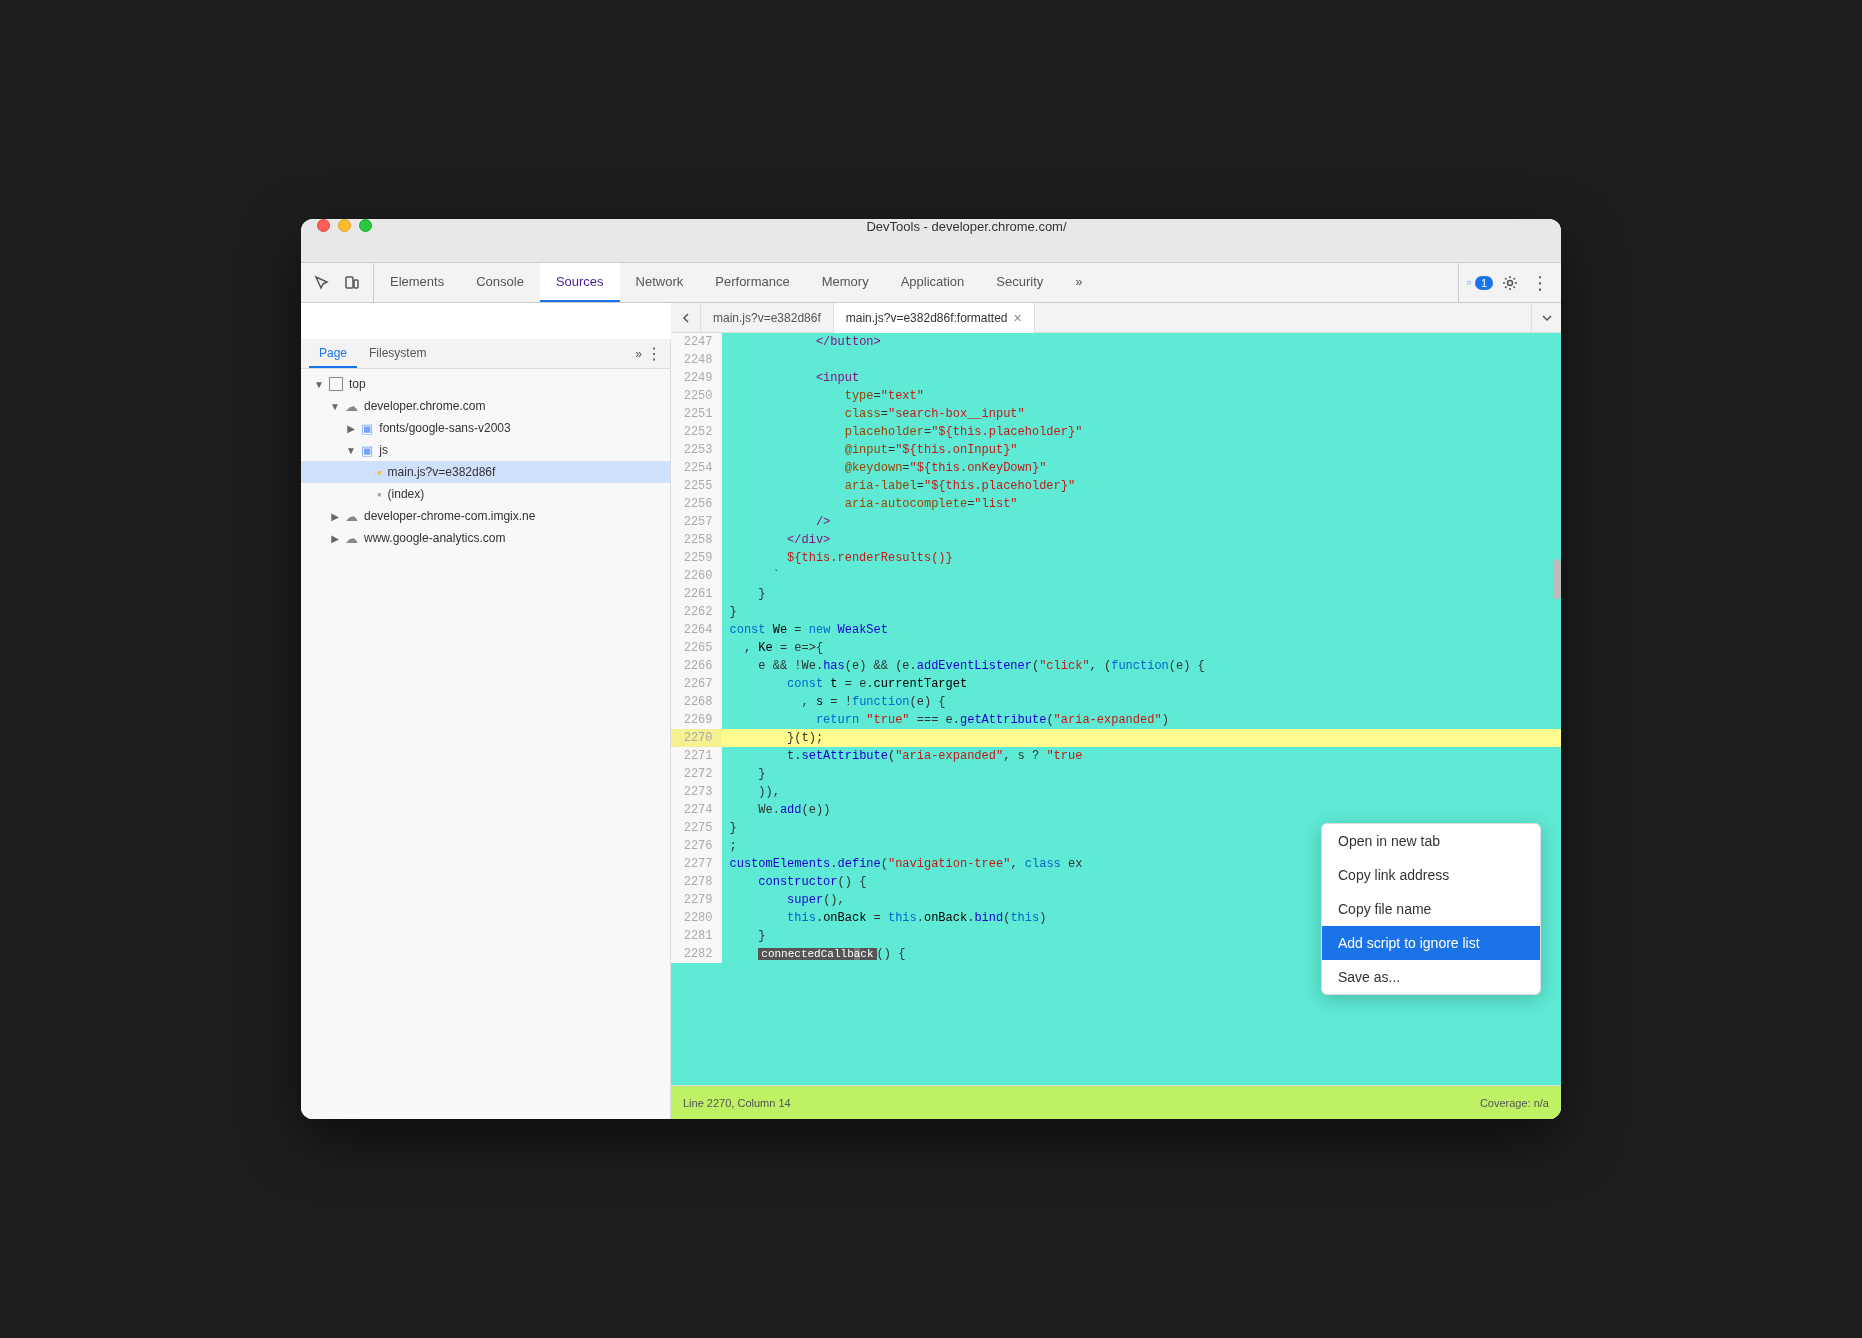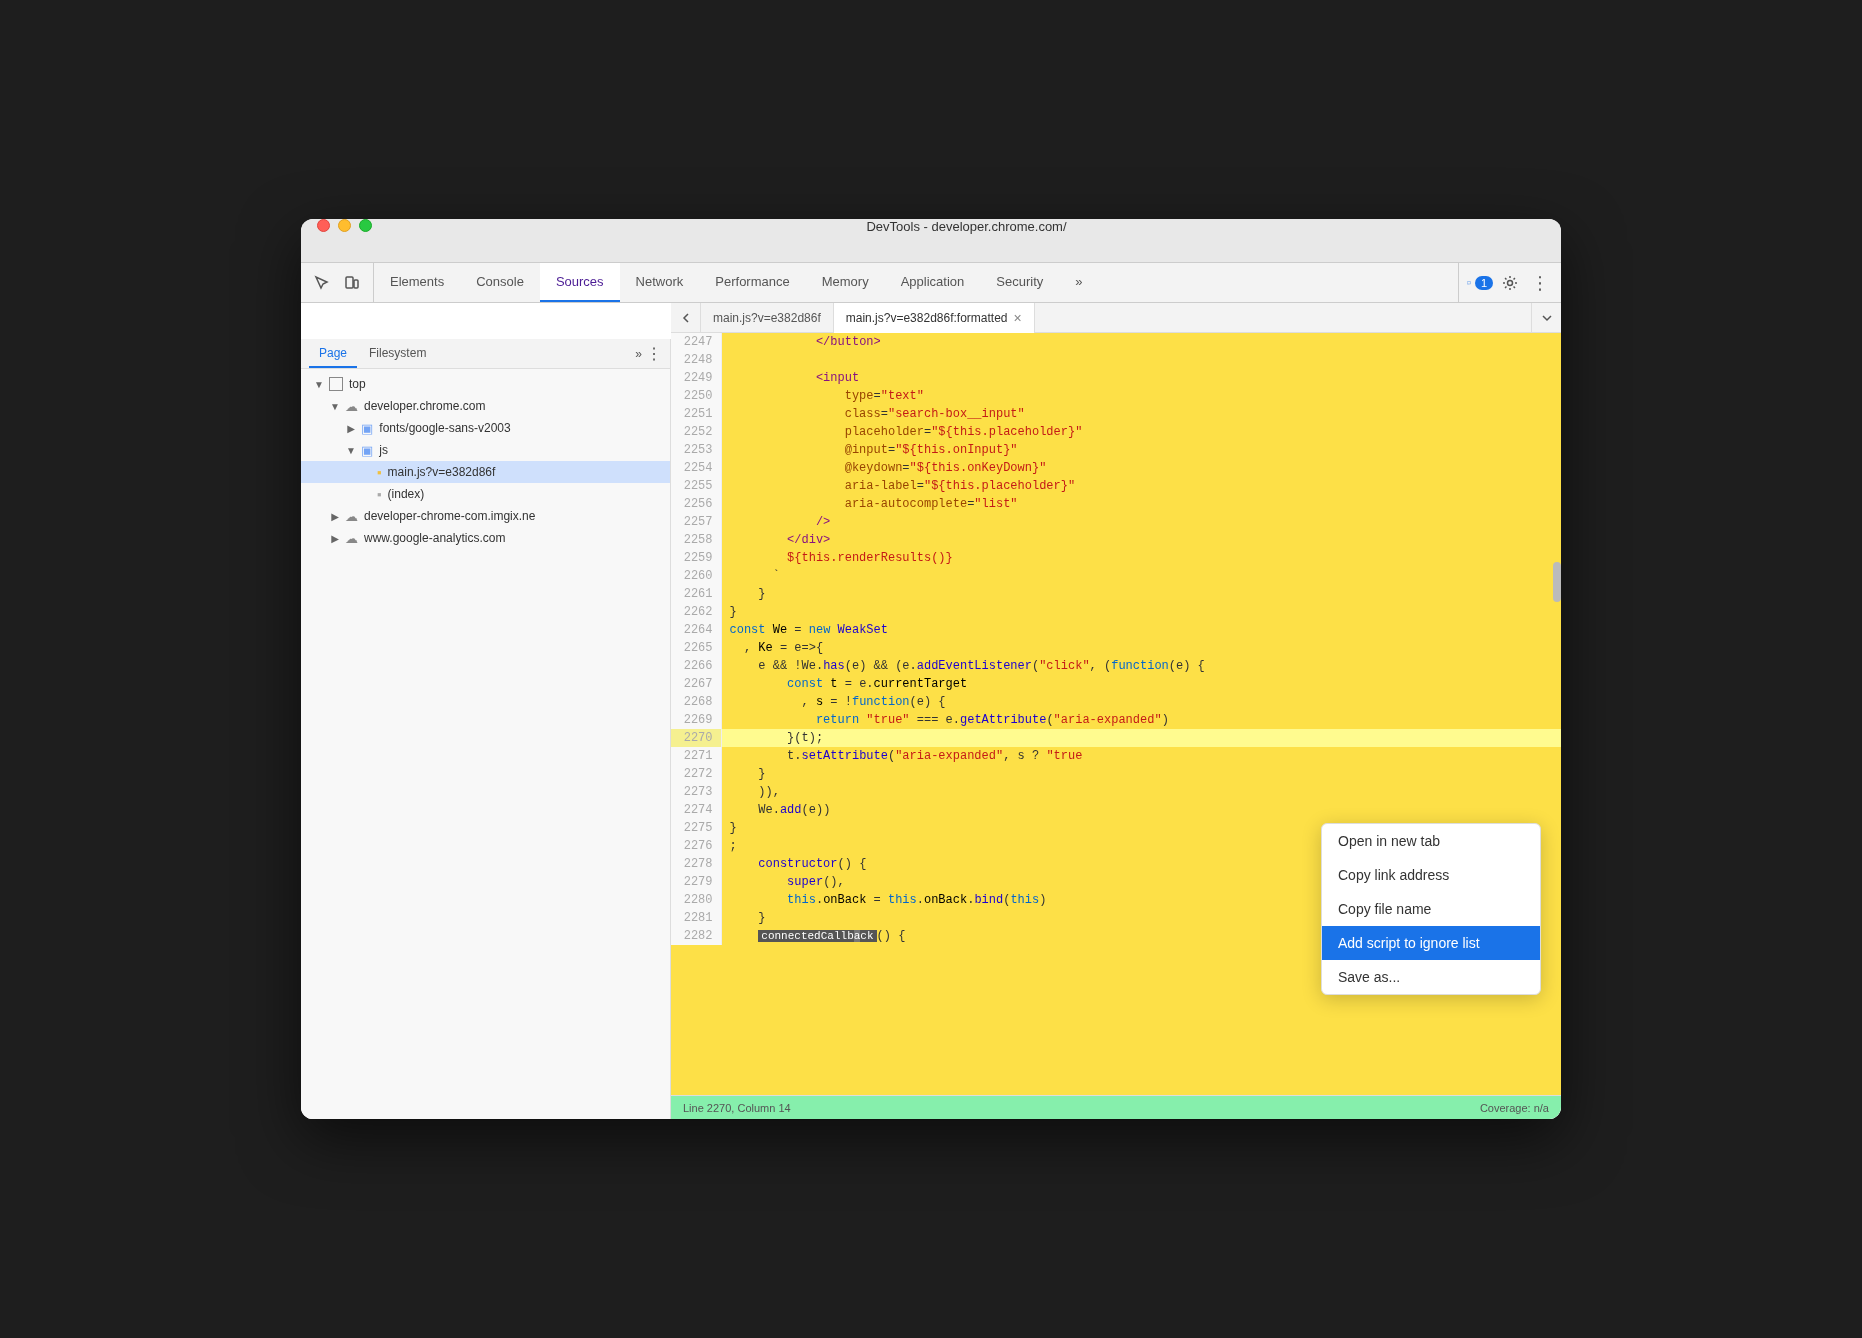--- a/index.html
+++ b/index.html
@@ -240,21 +240,21 @@
       display: flex;
       align-items: center;
       justify-content: center;
       cursor: pointer;
       color: #555;
       border-left: 1px solid #ddd;
     }
     .code-area {
       flex: 1;
       overflow: auto;
-      background: #fde047;
+      background: #5eead4;
       position: relative;
     }
     .code-table {
       width: 100%;
       border-collapse: collapse;
       font-family: 'Menlo', 'Monaco', 'Courier New', monospace;
       font-size: 12px;
       line-height: 1.5;
     }
     .line-number {
@@ -280,23 +280,23 @@
       background: #f5f090;
       margin-left: 43px;
     }
     .kw { color: #0066cc; }
     .str { color: #c41a16; }
     .tag { color: #881280; }
     .attr { color: #994500; }
     .fn { color: #1c00cf; }
     .var-name { color: #000; }
     .status-bar {
-      background: #86efac;
+      background: #bef264;
       border-top: 1px solid #ddd;
-      height: 24px;
+      height: 34px;
       display: flex;
       align-items: center;
       padding: 0 12px;
       font-size: 11px;
       color: #555;
       flex-shrink: 0;
       justify-content: space-between;
     }
     
     .context-menu {
@@ -621,20 +621,24 @@
                 <td class="line-number">2274</td>
                 <td class="line-content">    We.<span class="fn">add</span>(e))</td>
               </tr>
               <tr>
                 <td class="line-number">2275</td>
                 <td class="line-content">}</td>
               </tr>
               <tr>
                 <td class="line-number">2276</td>
                 <td class="line-content">;</td>
+              </tr>
+              <tr>
+                <td class="line-number">2277</td>
+                <td class="line-content"><span class="fn">customElements</span>.<span class="fn">define</span>(<span class="str">"navigation-tree"</span>, <span class="kw">class</span> ex</td>
               </tr>
               <tr>
                 <td class="line-number">2278</td>
                 <td class="line-content">    <span class="fn">constructor</span>() {</td>
               </tr>
               <tr>
                 <td class="line-number">2279</td>
                 <td class="line-content">        <span class="fn">super</span>(),</td>
               </tr>
               <tr>

